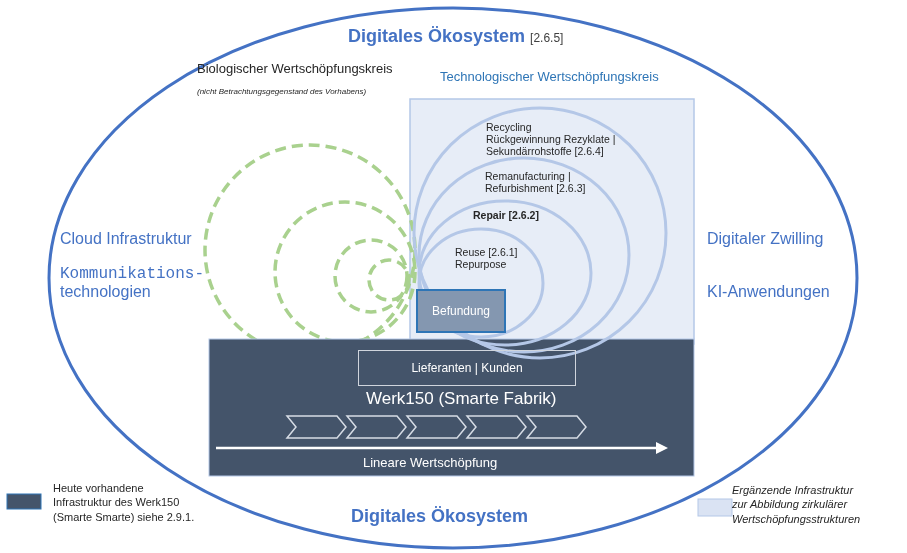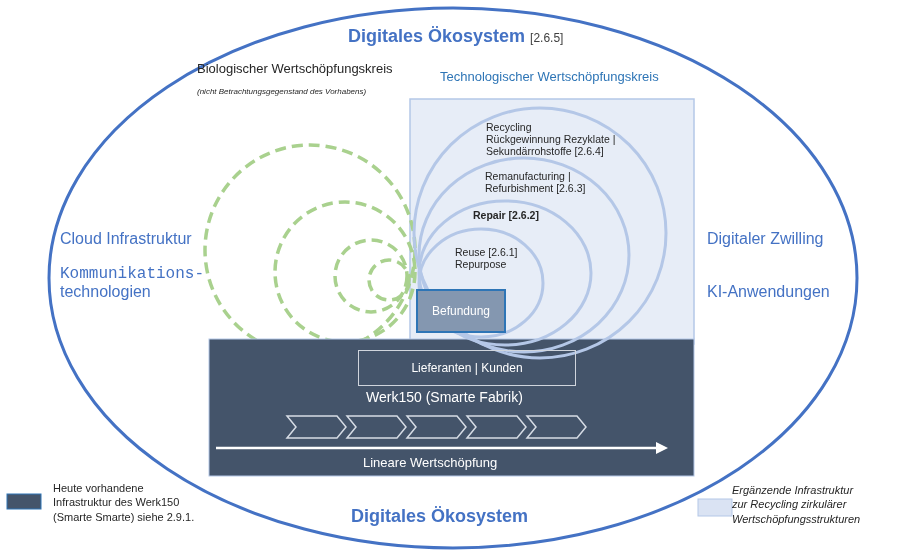--- a/index.html
+++ b/index.html
@@ -95,25 +95,25 @@
 </div>
 <div class="txt loop-label loop-bold" style="left:473px; top:209px;">Repair [2.6.2]</div>
 <div class="txt loop-label" style="left:455px; top:246px;">
   <div>Reuse [2.6.1]</div>
   <div>Repurpose</div>
 </div>
 
 <div class="box-befundung">Befundung</div>
 
 <div class="box-lk">Lieferanten | Kunden</div>
-<div class="txt white" style="left:366px; top:389px; font-size:14px;">Werk150 (Smarte Fabrik)</div>
+<div class="txt white" style="left:366px; top:389px; font-size:17px;">Werk150 (Smarte Fabrik)</div>
 <div class="txt white" style="left:363px; top:456px; font-size:13px;">Lineare Wertschöpfung</div>
 
 <div class="txt legend-text" style="left:53px; top:481px;">
   <div>Heute vorhandene</div>
   <div>Infrastruktur des Werk150</div>
   <div>(Smarte Smarte) siehe  2.9.1.</div>
 </div>
 <div class="txt legend-text" style="left:732px; top:483px;font-style:italic;">
   <div>Ergänzende Infrastruktur</div>
-  <div>zur Recycling zirkulärer</div>
+  <div>zur Abbildung zirkulärer</div>
   <div>Wertschöpfungsstrukturen</div>
 </div>
 
 </body></html>

